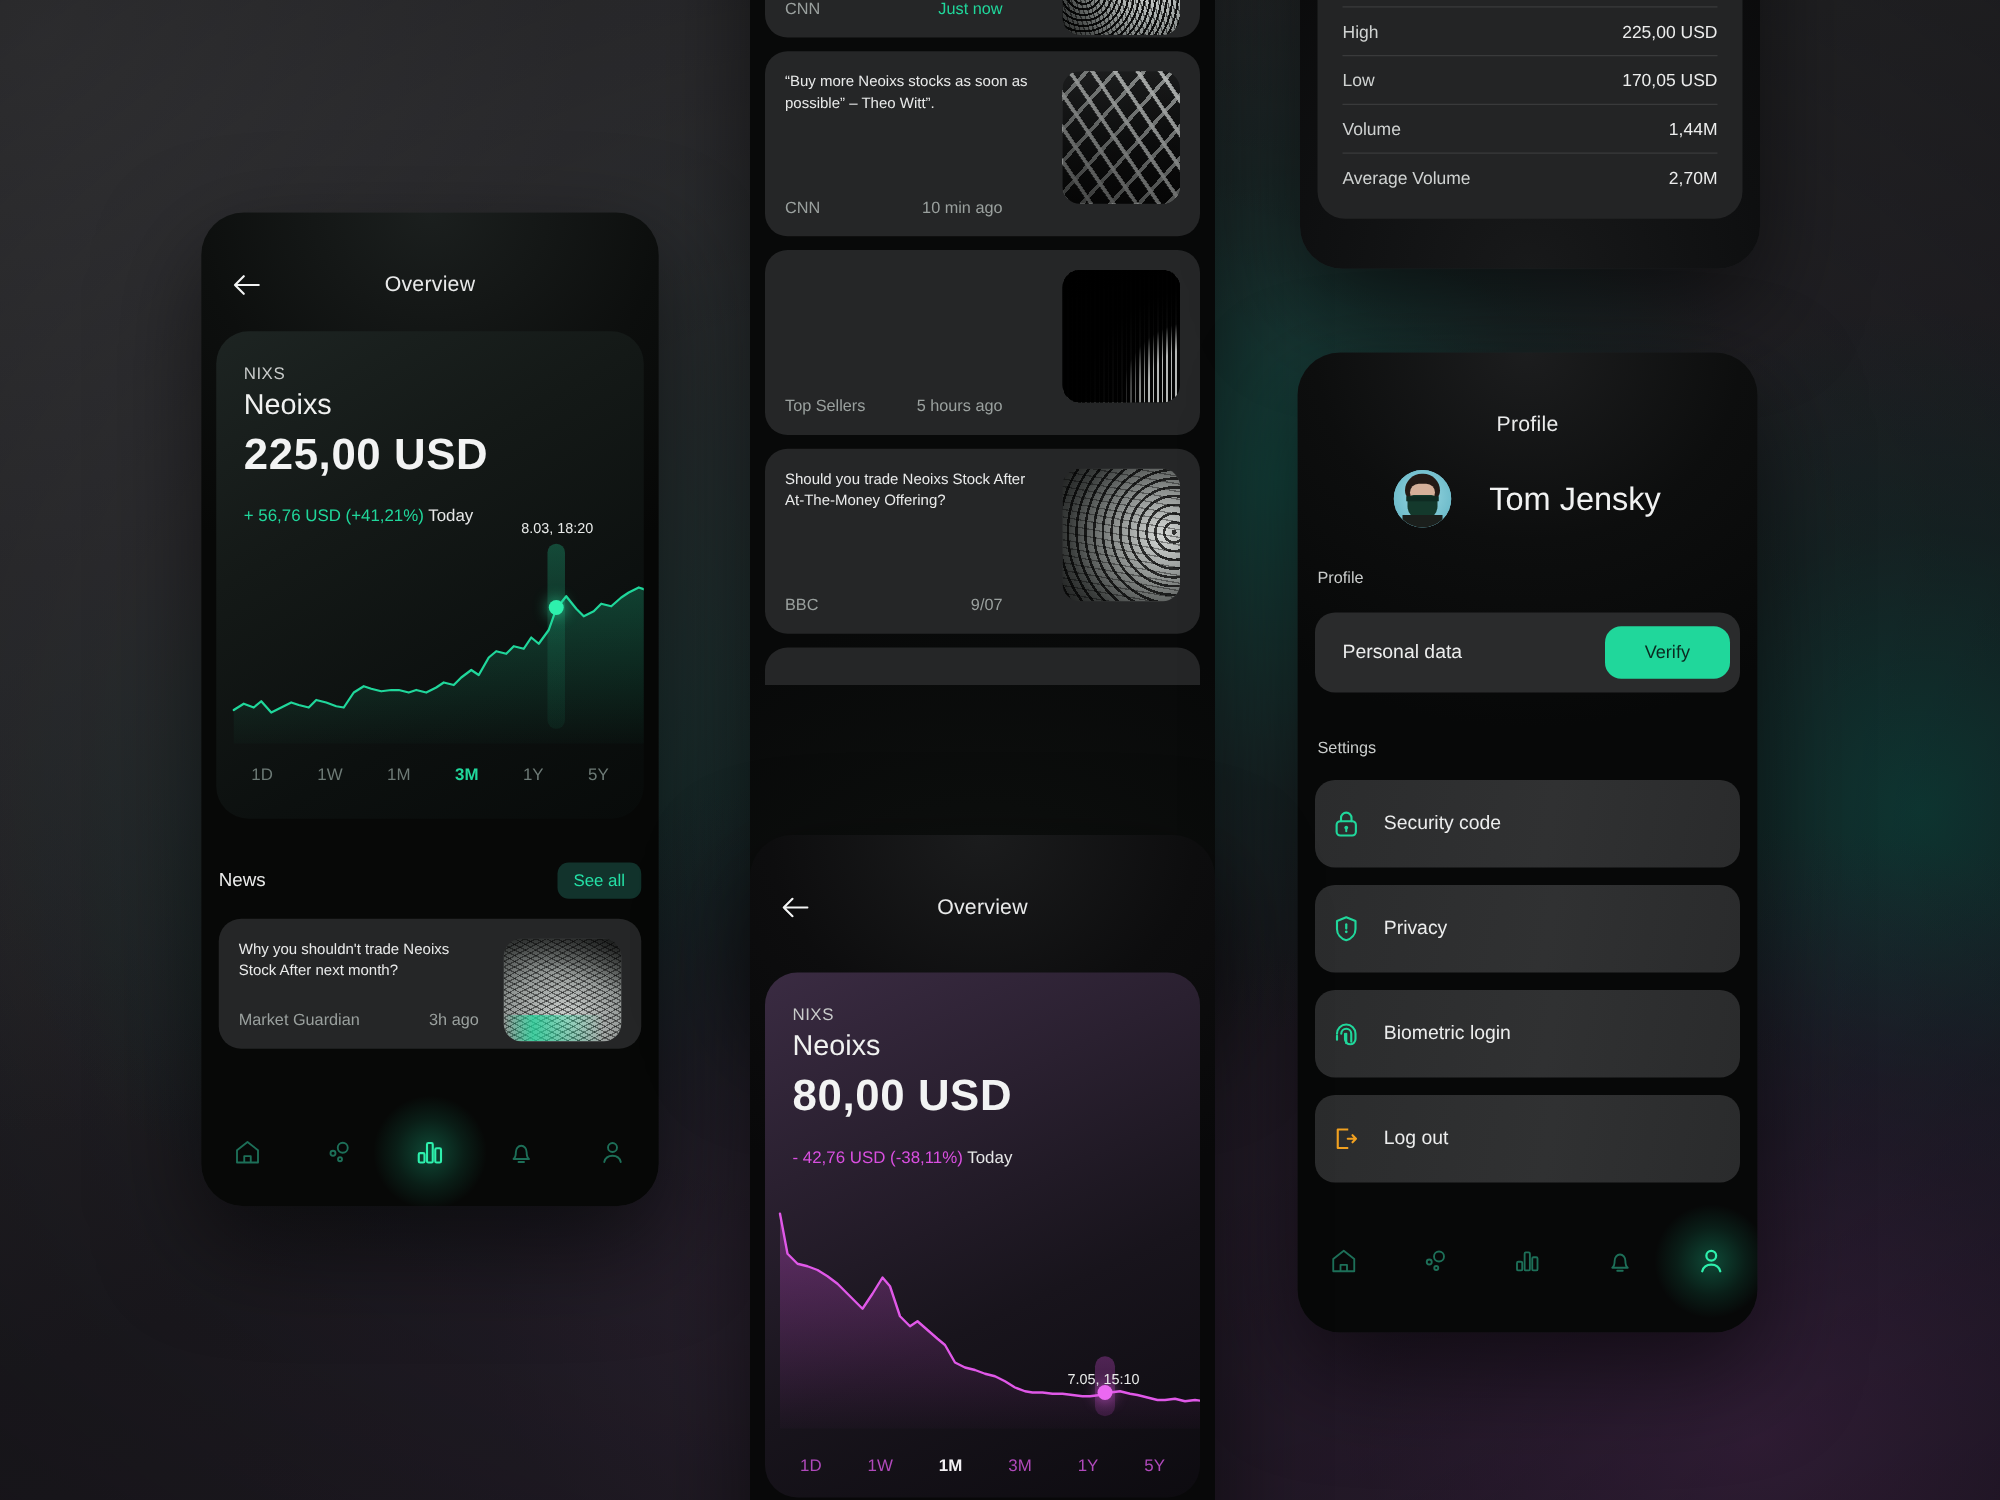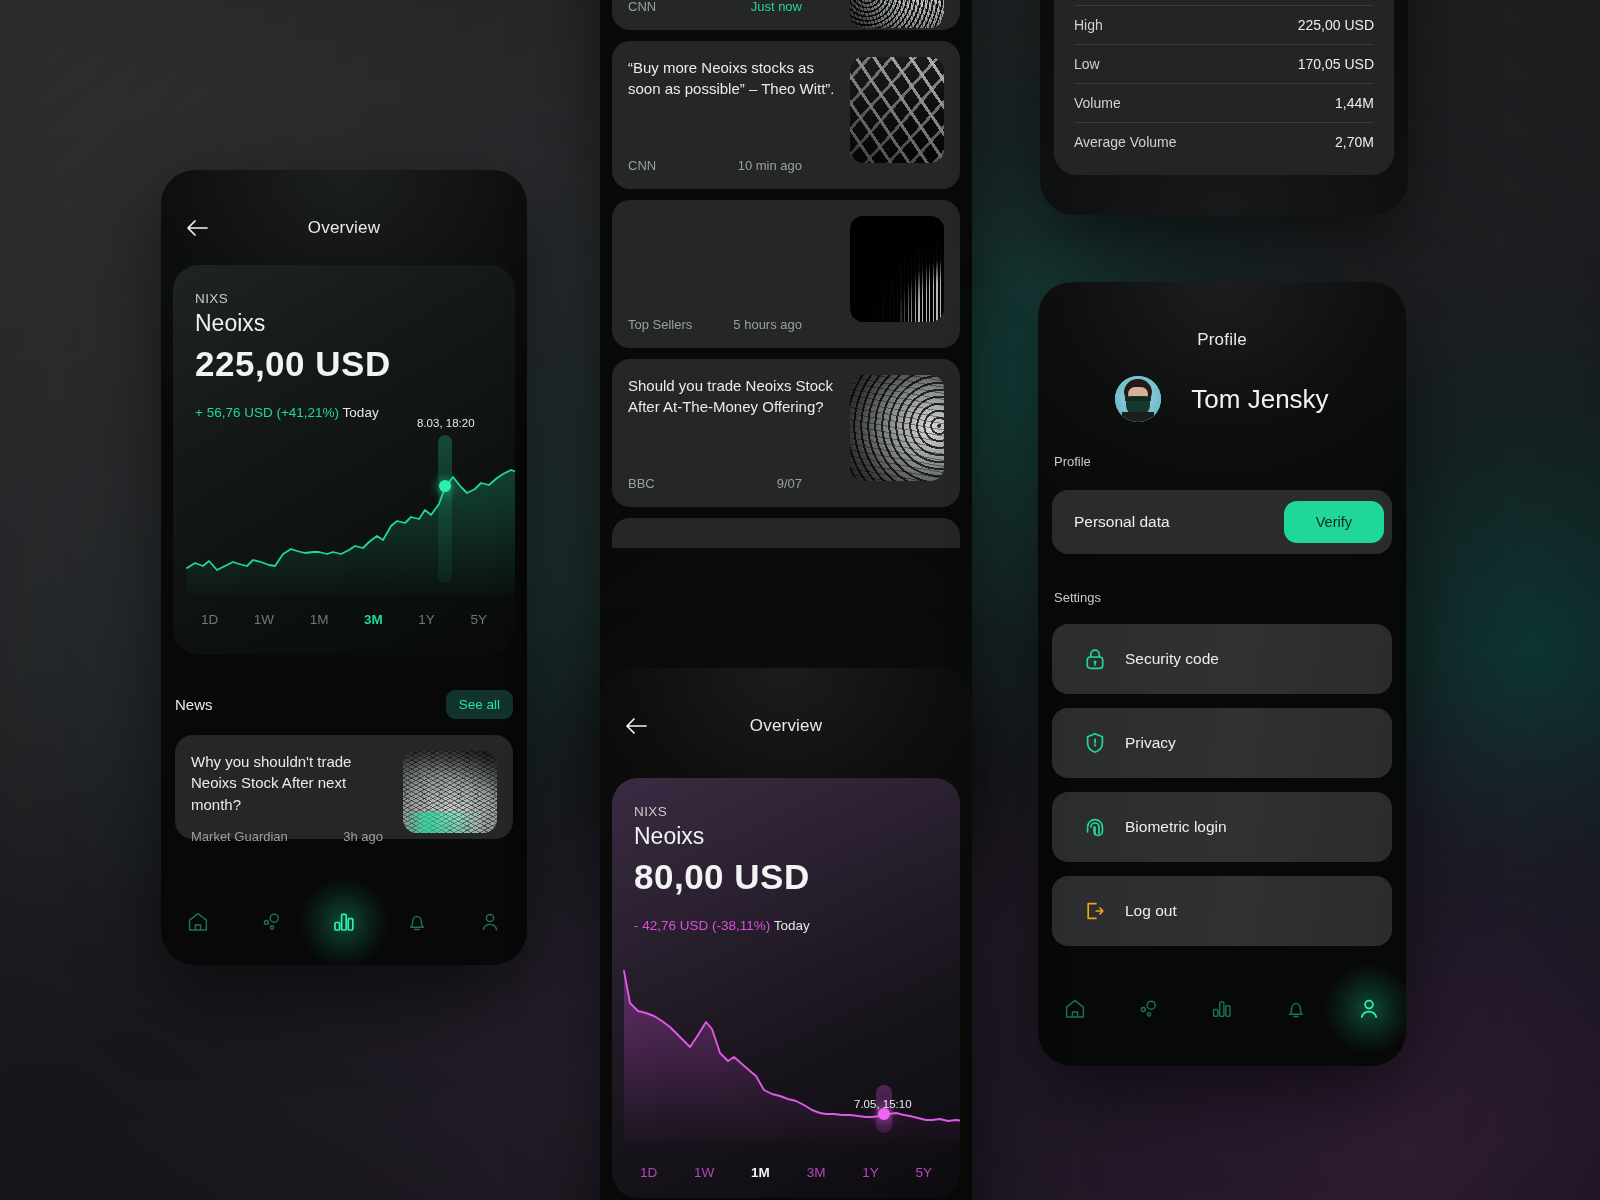--- a/index.html
+++ b/index.html
@@ -55,36 +55,36 @@
   .navitem.active::before{ content:""; position:absolute; width:92px; height:92px; border-radius:50%;
     background:radial-gradient(circle, rgba(32,223,162,0.30) 0%, rgba(32,223,162,0.10) 42%, rgba(0,0,0,0) 70%); }
   .navitem svg{ position:relative; }
 
   
   .newsrow{ display:flex; align-items:center; justify-content:space-between; }
   .seeall{ background:#12332c; color:#24e0a6; font-size:13.5px; border-radius:9px;
            padding:7px 13px; cursor:pointer; }
   .newscard{ background:#252627; border-radius:18px; display:flex; gap:14px; padding:16px 16px; }
   .newscard .txt{ flex:1; display:flex; flex-direction:column; }
-  .newscard .headline{ color:#e9eaea; font-size:15px; line-height:1.42; }
+  .newscard .headline{ color:#e9eaea; font-size:12px; line-height:1.42; }
   .newscard .meta{ display:flex; justify-content:space-between; margin-top:auto; padding-top:14px;
                    font-size:13px; color:#9aa09e; }
   .thumb{ width:94px; height:82px; border-radius:14px; flex:none; overflow:hidden; position:relative;
           background:#101010; }
 
   
   .statrow{ display:flex; justify-content:space-between; align-items:center; padding:11px 0;
             border-bottom:1px solid rgba(255,255,255,0.10); font-size:14px; }
   .statrow:last-child{ border-bottom:none; }
   .statrow .k{ color:#cfd2d1; }
   .statrow .v{ color:#eceded; }
 
   
   .sectionlabel{ color:#c9cccb; font-size:13px; }
-  .listitem{ border-radius:16px; display:flex; align-items:center; gap:18px; padding:0 31px;
+  .listitem{ border-radius:16px; display:flex; align-items:center; gap:18px; padding:0 13px;
              height:70px; cursor:pointer;
              background:linear-gradient(100deg,#2b2c2d 0%, #303132 55%, #2a2b2c 100%); }
   .listitem .lbl{ color:#eceded; font-size:15.5px; }
   .prow{ border-radius:16px; display:flex; align-items:center; justify-content:space-between;
          padding:0 0 0 22px; height:64px; background:#2a2b2c; }
   .prow .lbl{ color:#eceded; font-size:15.5px; }
   .verify{ background:#20d79b; color:#0a2a20; font-size:14.5px; border-radius:13px;
            padding:13px 32px; margin-right:8px; cursor:pointer; }
   .avatar{ width:46px; height:46px; border-radius:50%; overflow:hidden; flex:none;
            background:#7ec9d6; position:relative; }

